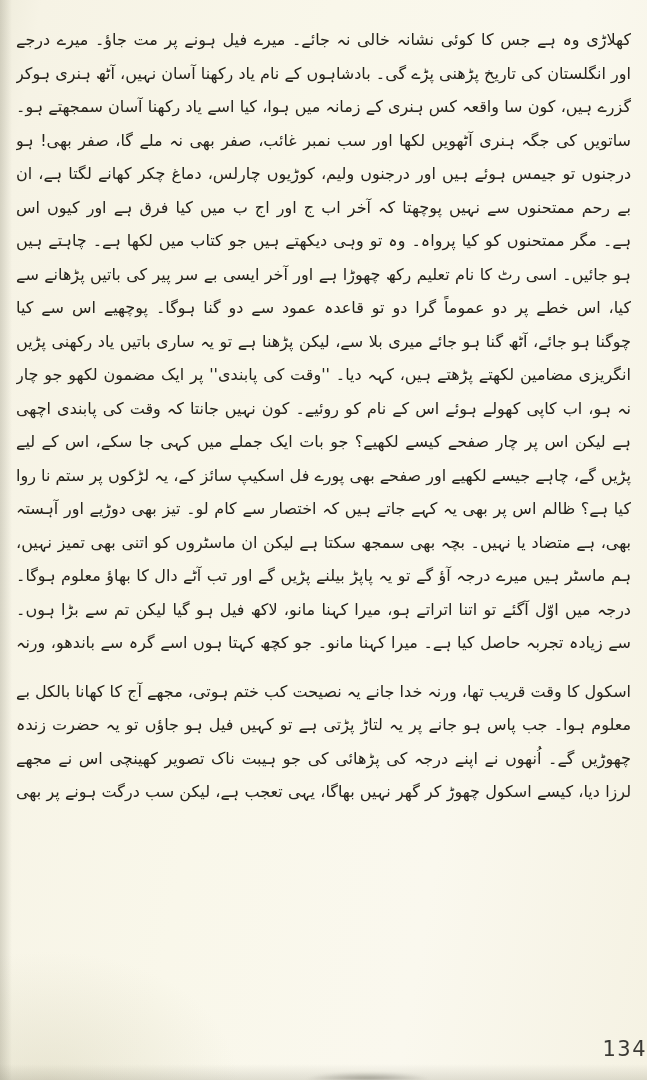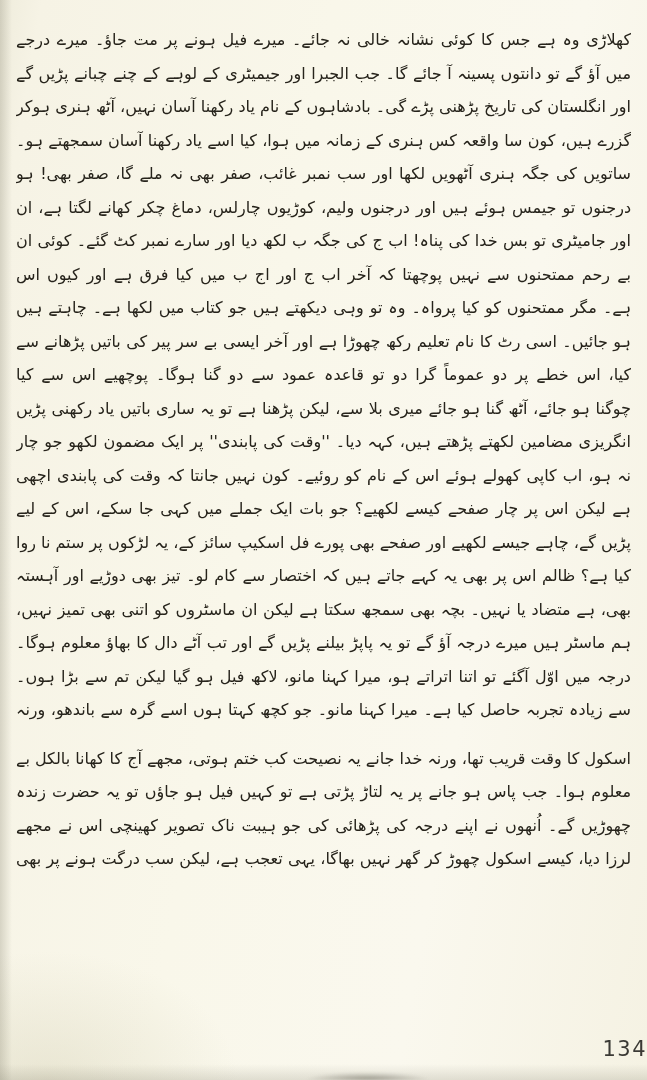--- a/index.html
+++ b/index.html
@@ -79,26 +79,24 @@
 </style>
 </head>
 <body>
 
 <div class="scan">
   <div class="corner-patch"></div>
   <div class="text-block" id="text-block">
 
   <div class="para">
         <div class="line">کھلاڑی وہ ہے جس کا کوئی نشانہ خالی نہ جائے۔ میرے فیل ہونے پر مت جاؤ۔ میرے درجے</div>
-        <div class="line">میں آؤ گے تو دانتوں پسینہ آ جائے گا۔ جب الجبرا اور جیمیٹری کے لوہے کے چنے چبانے پڑیں گے</div>
         <div class="line">اور انگلستان کی تاریخ پڑھنی پڑے گی۔ بادشاہوں کے نام یاد رکھنا آسان نہیں، آٹھ ہنری ہوکر</div>
         <div class="line">گزرے ہیں، کون سا واقعہ کس ہنری کے زمانہ میں ہوا، کیا اسے یاد رکھنا آسان سمجھتے ہو۔ ہنری</div>
         <div class="line">ساتویں کی جگہ ہنری آٹھویں لکھا اور سب نمبر غائب، صفر بھی نہ ملے گا، صفر بھی! ہو کس خیال میں،</div>
         <div class="line">درجنوں تو جیمس ہوئے ہیں اور درجنوں ولیم، کوڑیوں چارلس، دماغ چکر کھانے لگتا ہے، ان کم</div>
-        <div class="line">اور جامیٹری تو بس خدا کی پناہ! اب ج کی جگہ ب لکھ دیا اور سارے نمبر کٹ گئے۔ کوئی ان</div>
         <div class="line">بے رحم ممتحنوں سے نہیں پوچھتا کہ آخر اب ج اور اج ب میں کیا فرق ہے اور کیوں اس مہمل بات</div>
         <div class="line">ہے۔ مگر ممتحنوں کو کیا پرواہ۔ وہ تو وہی دیکھتے ہیں جو کتاب میں لکھا ہے۔ چاہتے ہیں کہ سب لڑکے رٹو</div>
         <div class="line">ہو جائیں۔ اسی رٹ کا نام تعلیم رکھ چھوڑا ہے اور آخر ایسی بے سر پیر کی باتیں پڑھانے سے فائدہ ہی</div>
         <div class="line">کیا، اس خطے پر دو عموماً گرا دو تو قاعدہ عمود سے دو گنا ہوگا۔ پوچھیے اس سے کیا مطلب؟ دو گنا نہیں</div>
         <div class="line">چوگنا ہو جائے، آٹھ گنا ہو جائے میری بلا سے، لیکن پڑھنا ہے تو یہ ساری باتیں یاد رکھنی پڑیں گی۔</div>
         <div class="line">انگریزی مضامین لکھتے پڑھتے ہیں، کہہ دیا۔ ''وقت کی پابندی'' پر ایک مضمون لکھو جو چار صفحے سے کم</div>
         <div class="line">نہ ہو، اب کاپی کھولے ہوئے اس کے نام کو روئیے۔ کون نہیں جانتا کہ وقت کی پابندی اچھی بات</div>
         <div class="line">ہے لیکن اس پر چار صفحے کیسے لکھیے؟ جو بات ایک جملے میں کہی جا سکے، اس کے لیے چار صفحے لکھنے</div>
         <div class="line">پڑیں گے، چاہے جیسے لکھیے اور صفحے بھی پورے فل اسکیپ سائز کے، یہ لڑکوں پر ستم نا روا نہیں ہے تو</div>
         <div class="line">کیا ہے؟ ظالم اس پر بھی یہ کہے جاتے ہیں کہ اختصار سے کام لو۔ تیز بھی دوڑیے اور آہستہ آہستہ</div>

